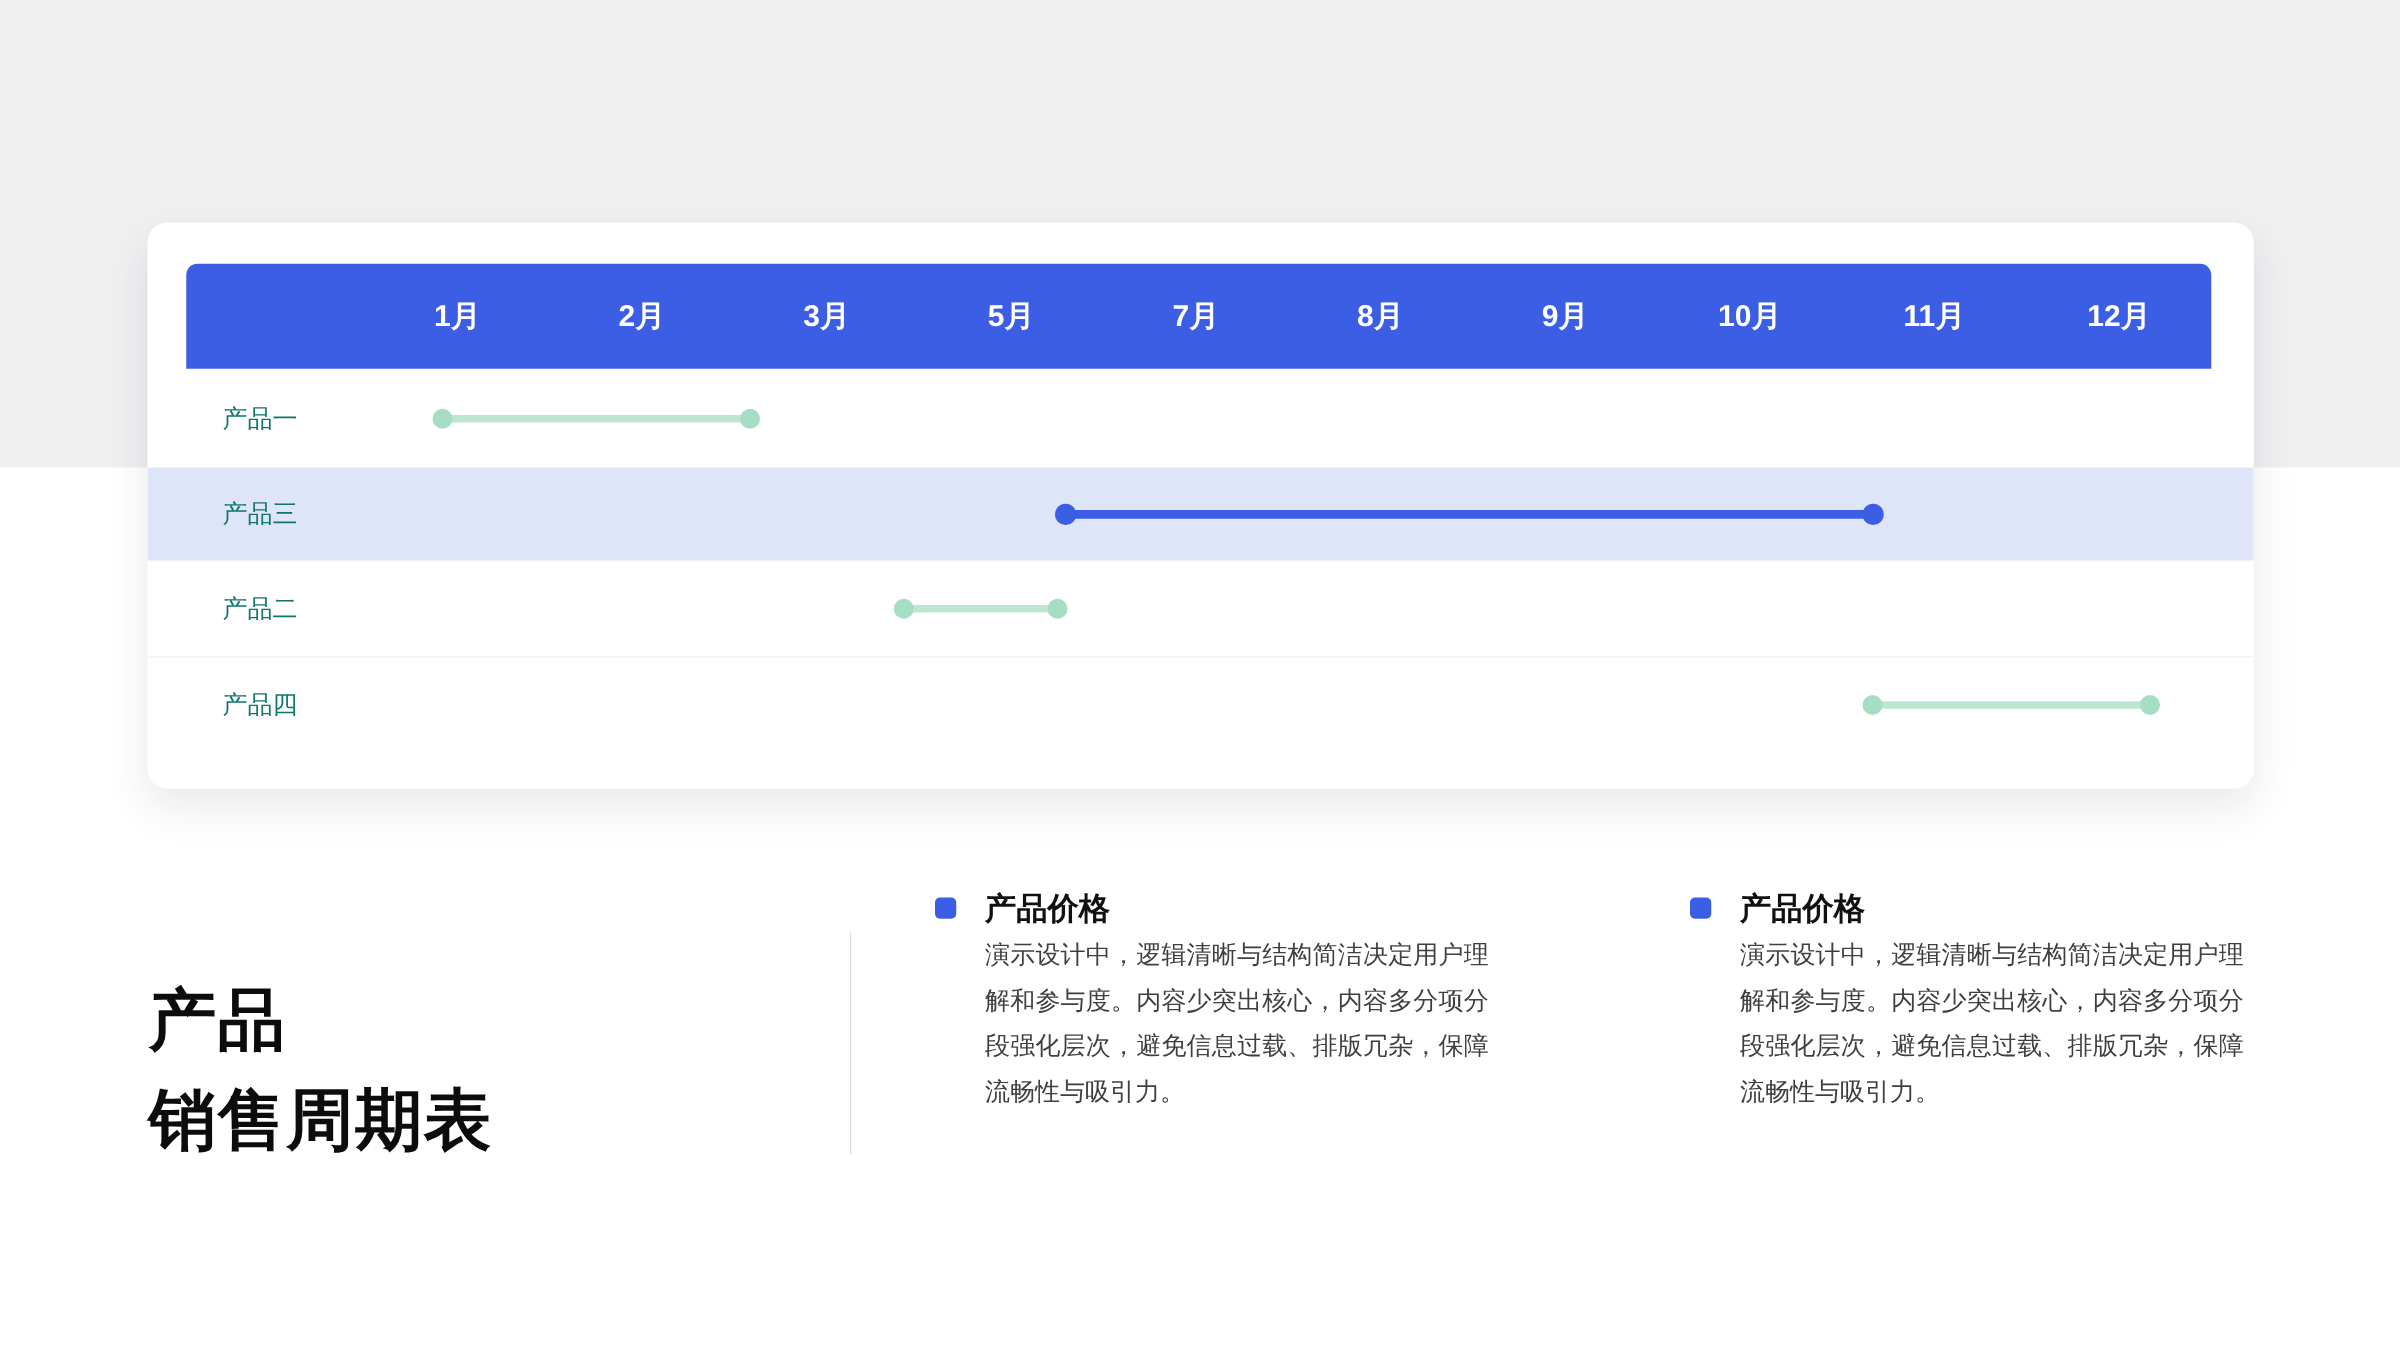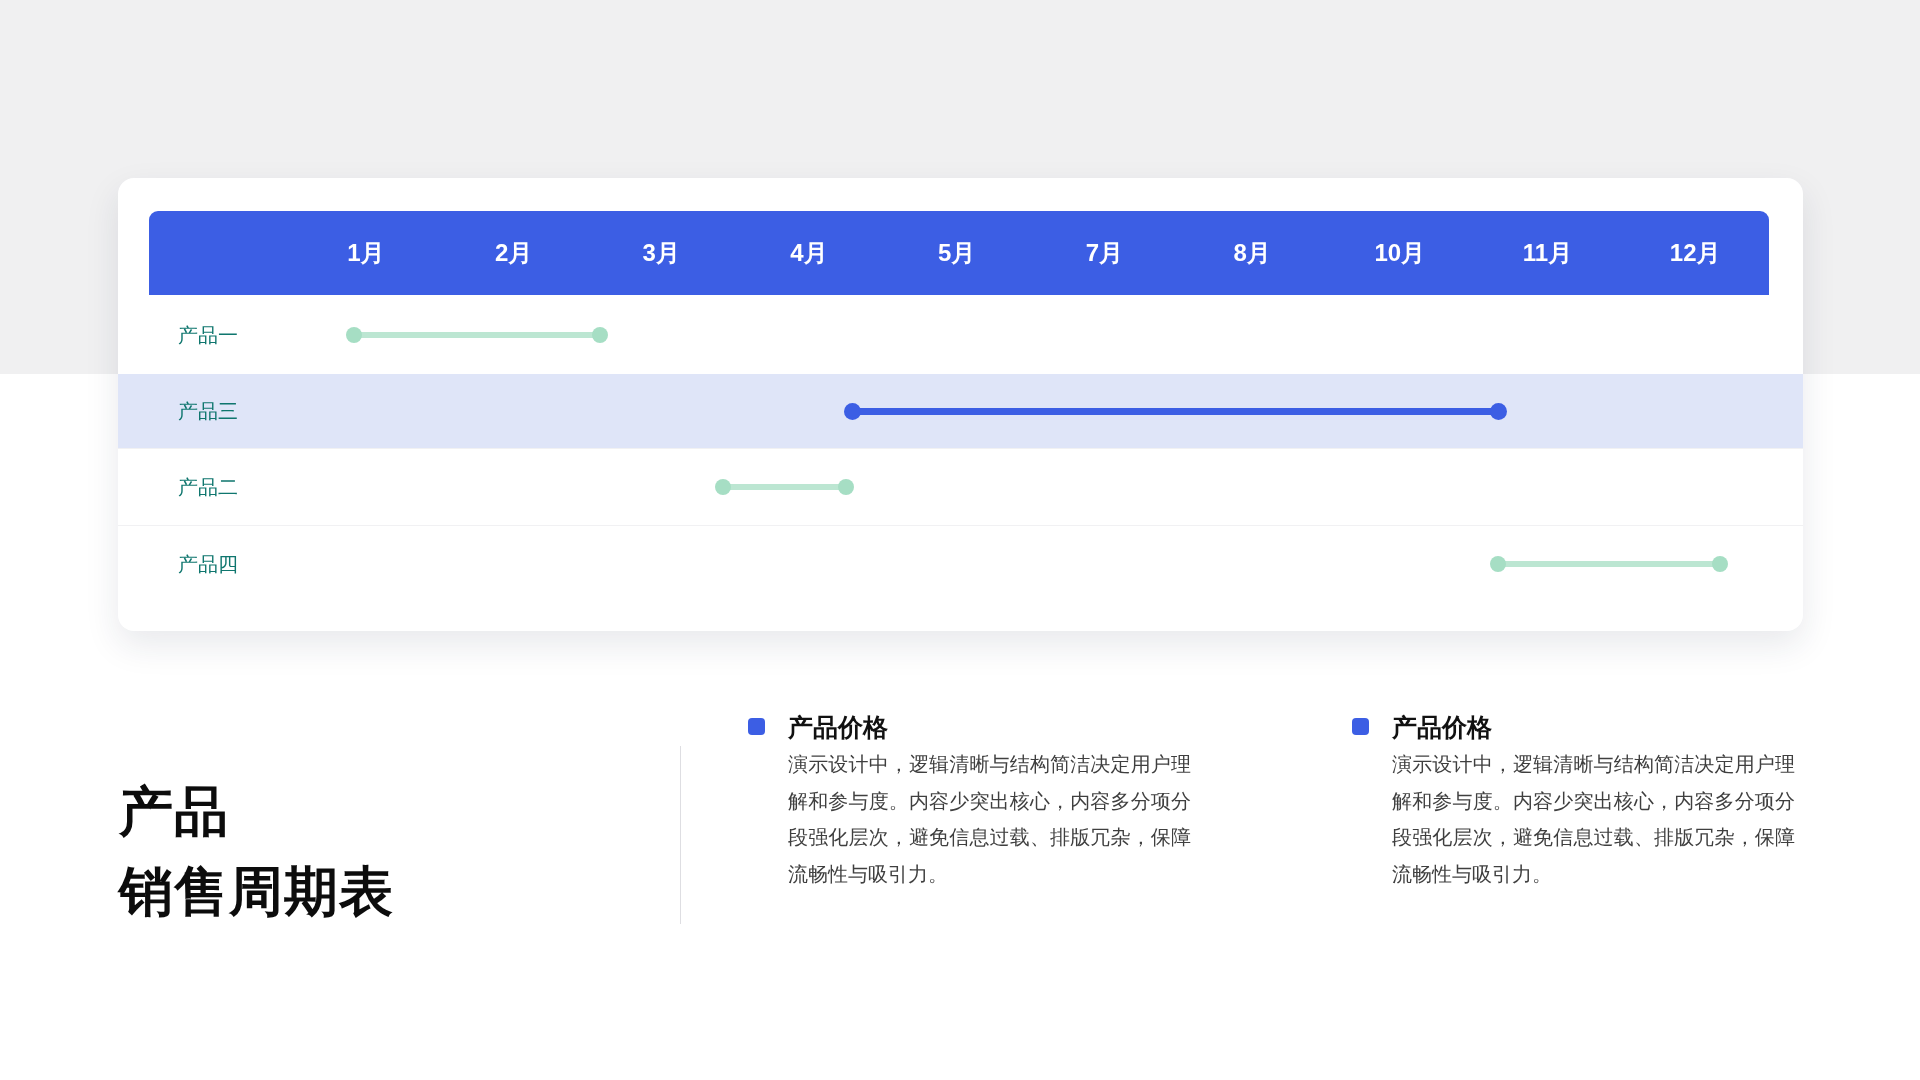--- a/index.html
+++ b/index.html
@@ -27,21 +27,21 @@
   .bar .dot{position:absolute;border-radius:50%;}
   .bar.green .line{left:8px;right:8px;top:50%;height:6px;margin-top:-3px;background:var(--green-line,#BCE6D2);}
   .bar.green .dot{width:16px;height:16px;top:50%;margin-top:-8px;background:var(--green-dot,#A6DEC4);}
   .bar.blue .line{left:8px;right:8px;top:50%;height:7px;margin-top:-3.5px;background:var(--accent,#3C5EE4);}
   .bar.blue .dot{width:17px;height:17px;top:50%;margin-top:-8.5px;background:var(--accent,#3C5EE4);}
   .bar .dot.start{left:0;}
   .bar .dot.end{right:0;}
 
   
   .slide-title{position:absolute;left:119px;top:776px;margin:0;
-        font-size:54px;line-height:80px;font-weight:900;color:#0C0C0C;letter-spacing:1px;font-family:Liberation Mono, monospace;}
+        font-size:54px;line-height:80px;font-weight:900;color:#0C0C0C;letter-spacing:1px;}
   .v-divider{position:absolute;left:680px;top:746px;width:1px;height:178px;background:#DEDEE2;}
   .block{position:absolute;top:712px;width:452px;}
   .block.b0{left:748px;}
   .block.b1{left:1352px;}
   .block-head{display:flex;align-items:flex-start;}
   .bullet{width:17px;height:17px;border-radius:4px;background:var(--accent,#3C5EE4);
         margin-top:6px;flex:0 0 auto;}
   .block-head h3{margin:0 0 0 23px;font-size:25px;line-height:30px;font-weight:800;color:#111111;}
   .block-body{margin:4px 0 0 40px;width:403px;font-size:20px;line-height:36.5px;
         color:#3F3F3F;text-align:justify;}
@@ -52,24 +52,24 @@
 <div class="page">
   <div class="bg-band"></div>
 
   <div class="card">
     <div class="gantt-header">
       <div class="month-spacer"></div>
       <div class="months" id="months">
           <div class="month">1月</div>
           <div class="month">2月</div>
           <div class="month">3月</div>
-          <div class="month">4月</div>
           <div class="month">5月</div>
           <div class="month">7月</div>
           <div class="month">8月</div>
+          <div class="month">9月</div>
           <div class="month">10月</div>
           <div class="month">11月</div>
           <div class="month">12月</div>
         </div>
     </div>
     <div class="rows" id="rows">
         <div class="gantt-row" style="height: 79px;">
           <span class="row-label">产品一</span>
           <div class="bar green" style="left: 228px; width: 262.08px;">
             <div class="line"></div>

